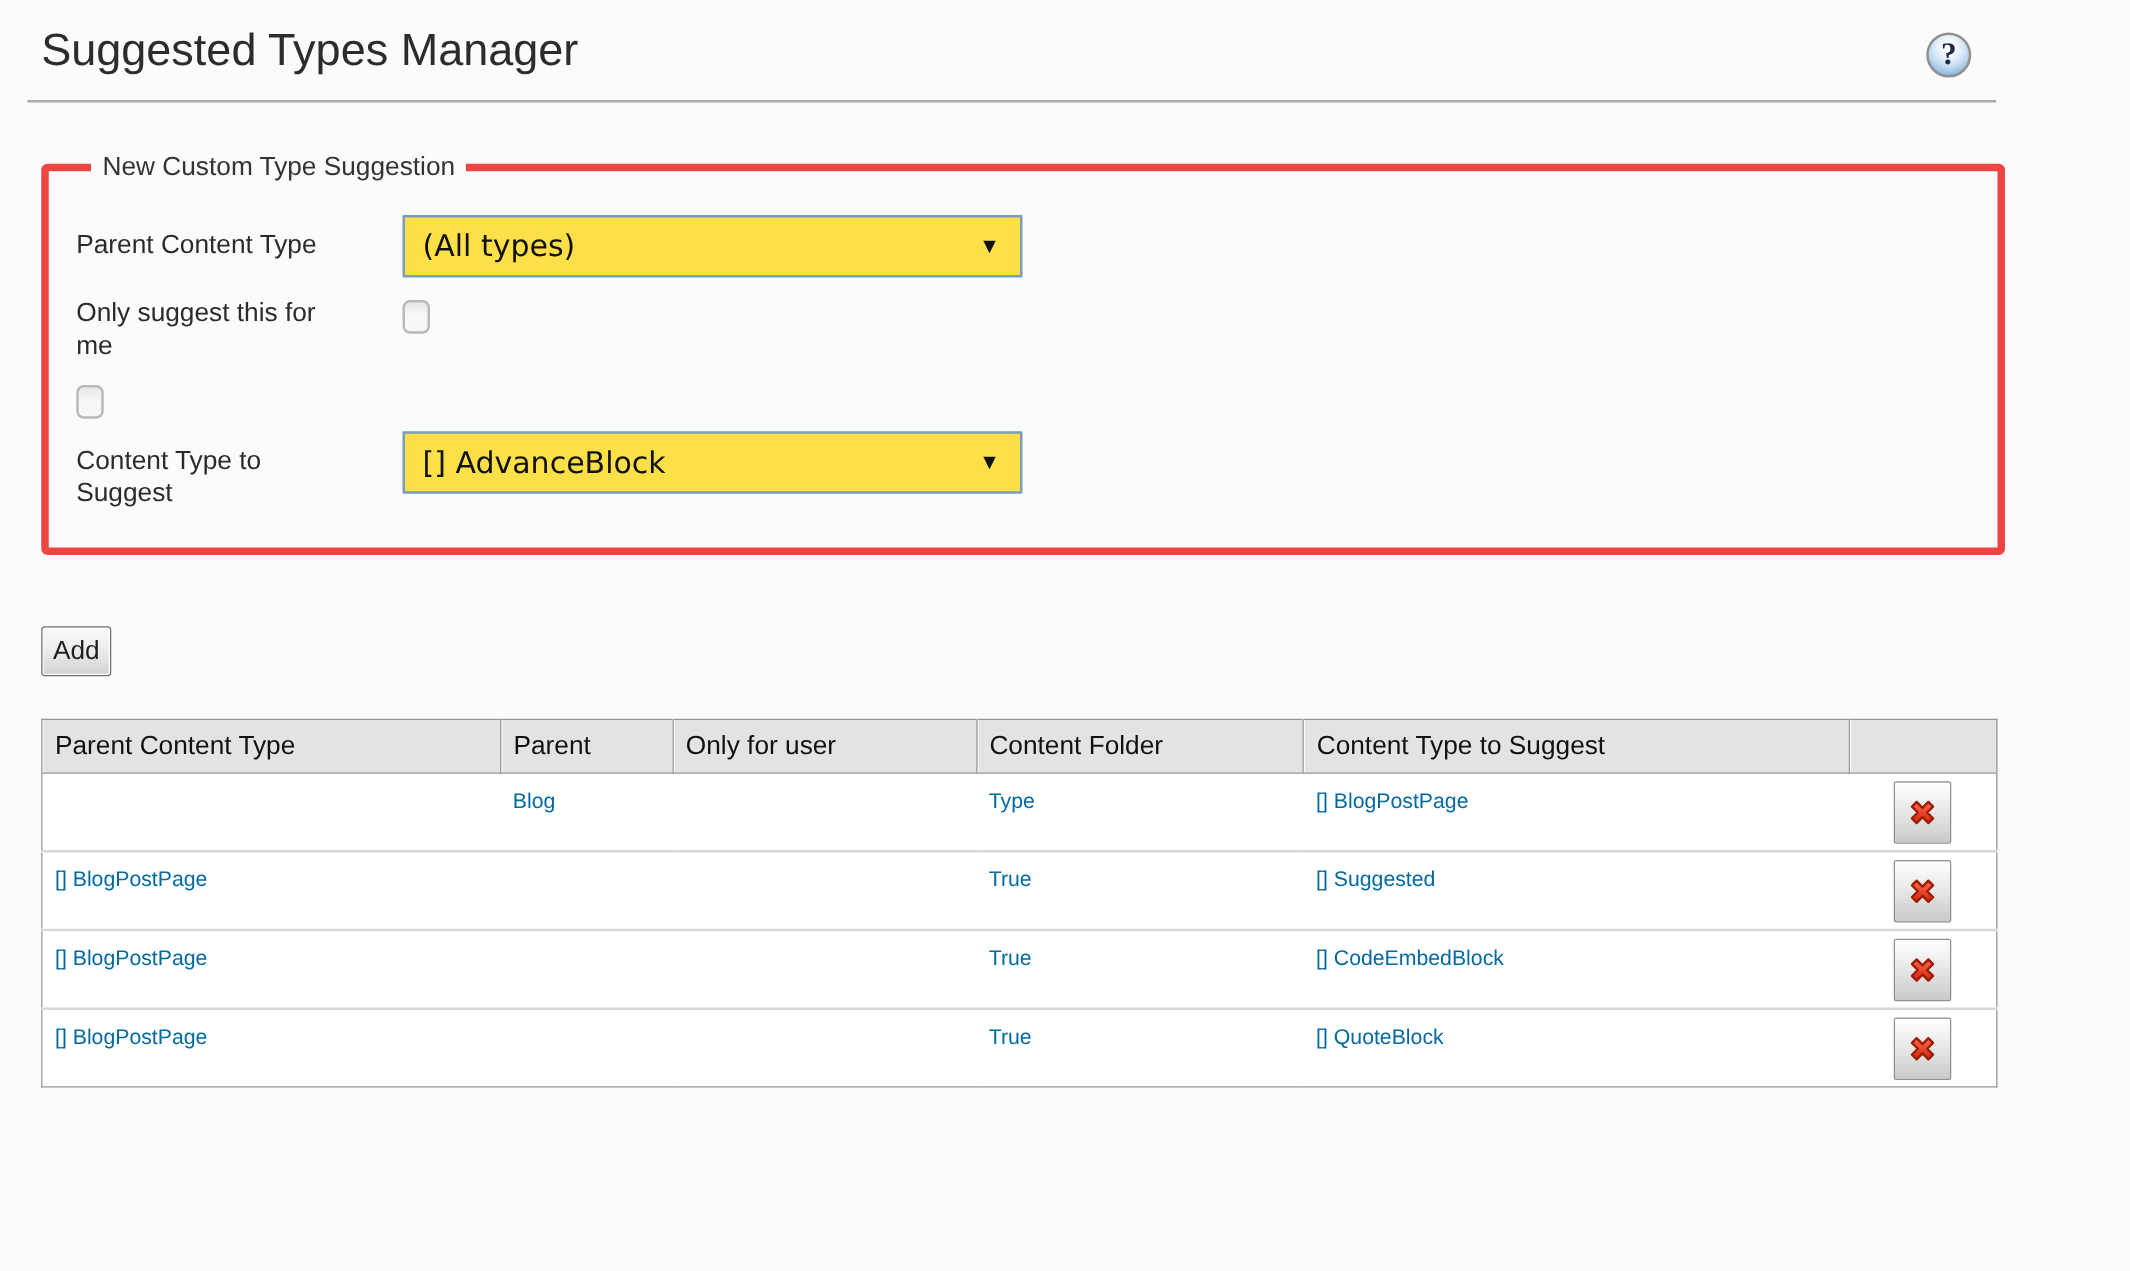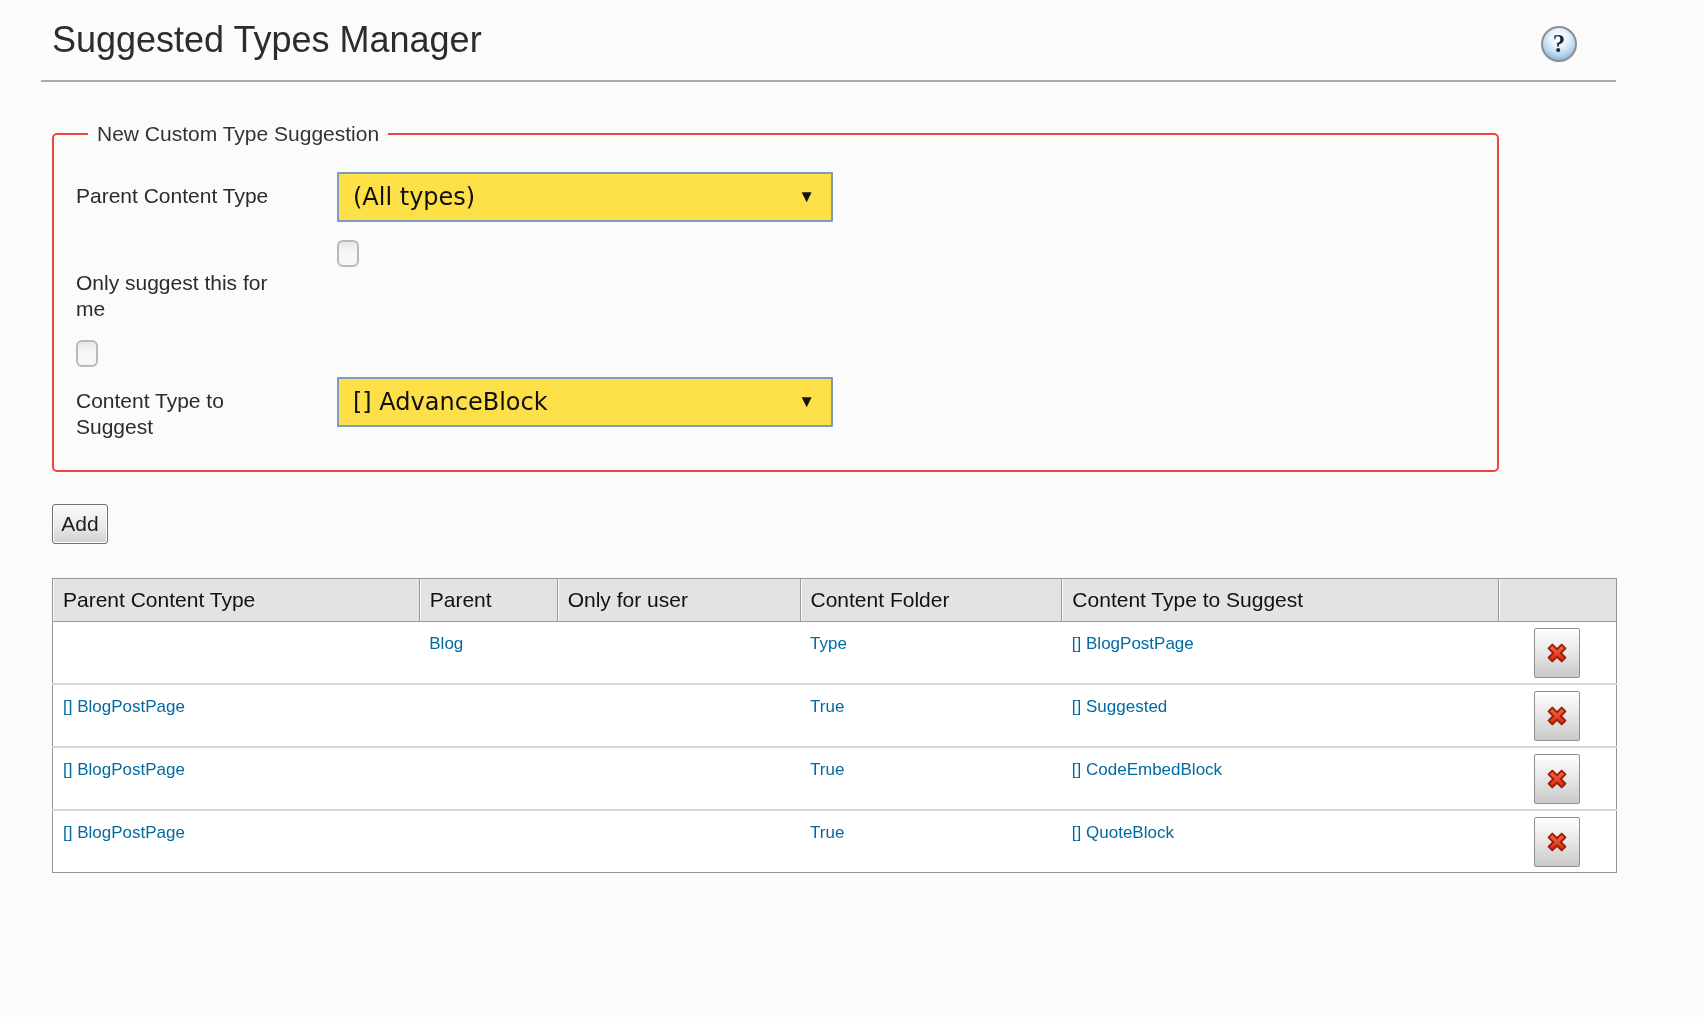--- a/index.html
+++ b/index.html
@@ -3,21 +3,21 @@
 <meta charset="utf-8">
 <style>
   html,body{margin:0;padding:0;}
   body{
     width:1704px;height:1017px;
     background:#fbfbfb;
     font-family:"Liberation Sans", sans-serif;
     color:#2e2e2e;
     overflow:hidden;
   }
-  .page{position:relative;padding-left:52px;box-sizing:border-box;}
+  .page{position:relative;padding-left:33px;box-sizing:border-box;}
 
   
   .page-title{
     margin:0;padding-top:18px;
     font-size:36px;font-weight:400;color:#2c2c2c;line-height:44px;
   }
   .help-btn{
     position:absolute;top:26px;left:1541px;
     width:36px;height:36px;border-radius:50%;
     border:2px solid #8f8f8f;box-sizing:border-box;
@@ -26,34 +26,34 @@
     font-family:"Liberation Serif", serif;font-weight:700;font-size:25px;color:#1c2b4a;
     cursor:pointer;
   }
   .title-rule{
     border:none;height:2px;background:#ababab;
     width:1575px;margin:18px 0 0 -11px;
   }
 
   
   .panel{
-    margin:40px 0 0 0;width:1447px;box-sizing:border-box;
-    border:2px solid #ef4444;border-radius:5px;
+    margin:40px 0 0 0;width:1571px;box-sizing:border-box;
+    border:6px solid #ef4444;border-radius:5px;
     padding:26px 0 30px 22px;
   }
   .panel legend{
     font-size:21px;color:#333;padding:0 9px;margin-left:12px;
   }
   .frow{display:flex;align-items:flex-start;}
   .frow .lbl{
     width:200px;margin-right:61px;
     font-size:21px;line-height:26px;color:#2b2b2b;
     padding-top:11px;
   }
-  .frow.cbrow .lbl{padding-top:2px;margin-top:32px;}
+  .frow.cbrow .lbl{padding-top:2px;}
   .mb14{margin-bottom:14px;}
   .mb26{margin-bottom:26px;}
   .mb10{margin-bottom:10px;}
 
   .select-box{
     width:496px;height:50px;box-sizing:border-box;
     border:2px solid #7b9dbb;background:#fde047;border-radius:1px;
     display:flex;align-items:center;justify-content:space-between;
     padding:0 16px 0 14px;cursor:pointer;
   }
@@ -77,21 +77,21 @@
   }
   .checkbox{
     width:22px;height:27px;box-sizing:border-box;margin-top:4px;
     border:2px solid #b9b9b9;border-radius:6px;
     background:linear-gradient(#e7e7e7,#f7f7f7 45%);
     cursor:pointer;
   }
 
   
   .add-btn{
-    margin-top:32px;min-width:56px;height:40px;box-sizing:border-box;
+    margin-top:57px;min-width:56px;height:40px;box-sizing:border-box;
     border:1px solid #6f6f6f;border-radius:3px;
     background:linear-gradient(#fbfbfb,#e9e9e9 55%,#d0d0d0);
     box-shadow:inset 0 0 0 1px #ffffff;
     display:inline-flex;align-items:center;justify-content:center;
     font-size:21px;color:#1e1e1e;padding:0 8px;cursor:pointer;
     font-family:"Liberation Sans", sans-serif;
   }
 
   
   .sug-table{

